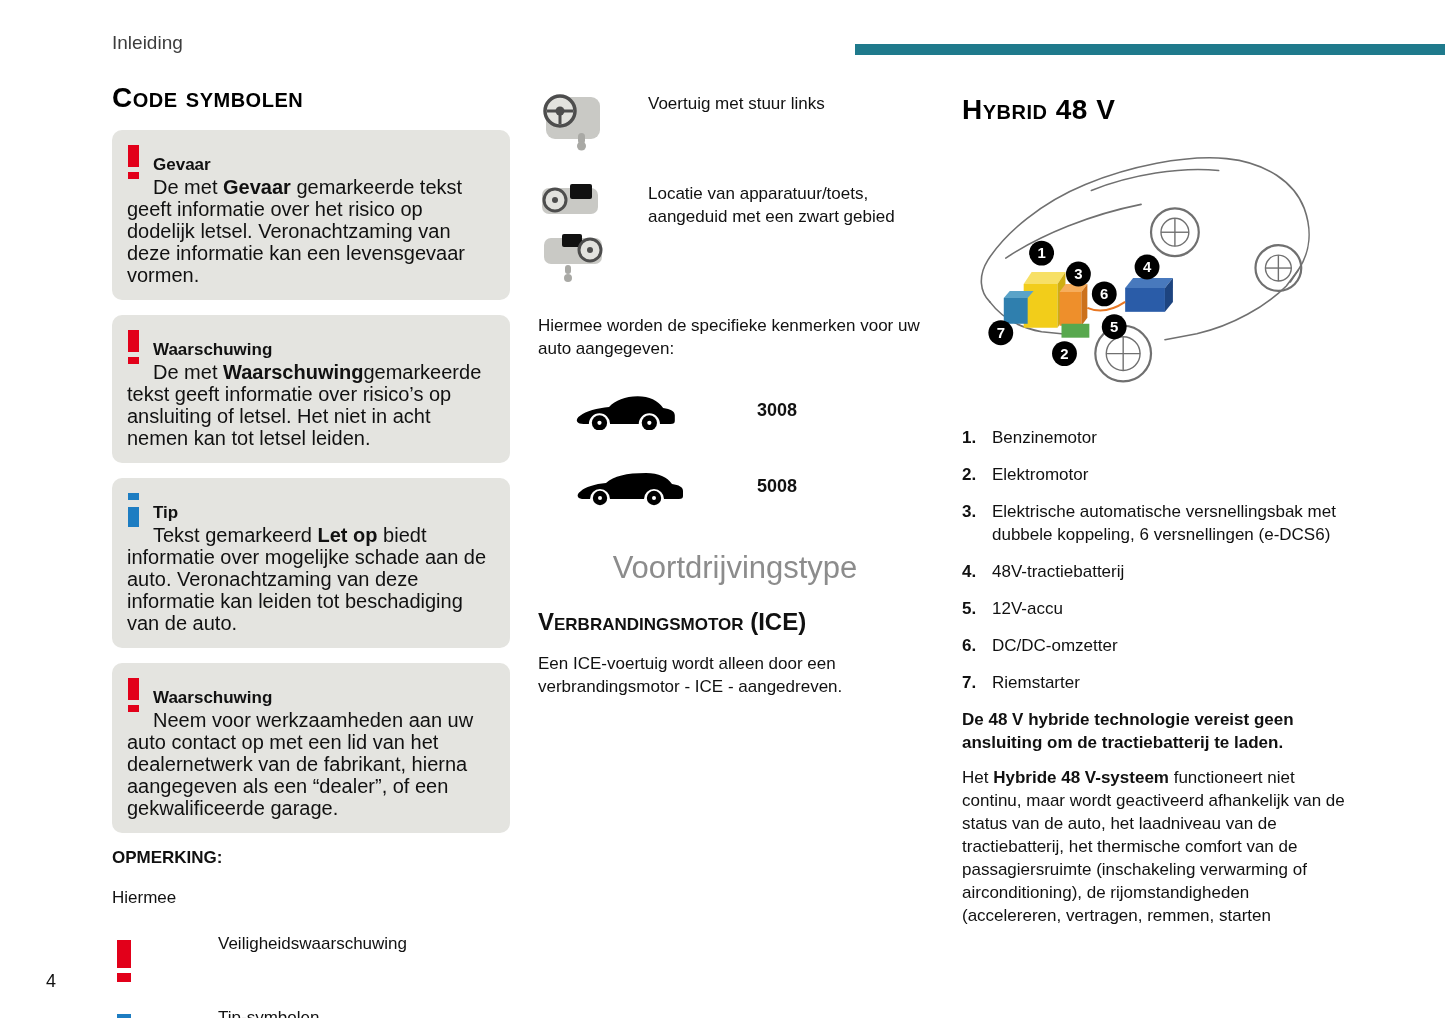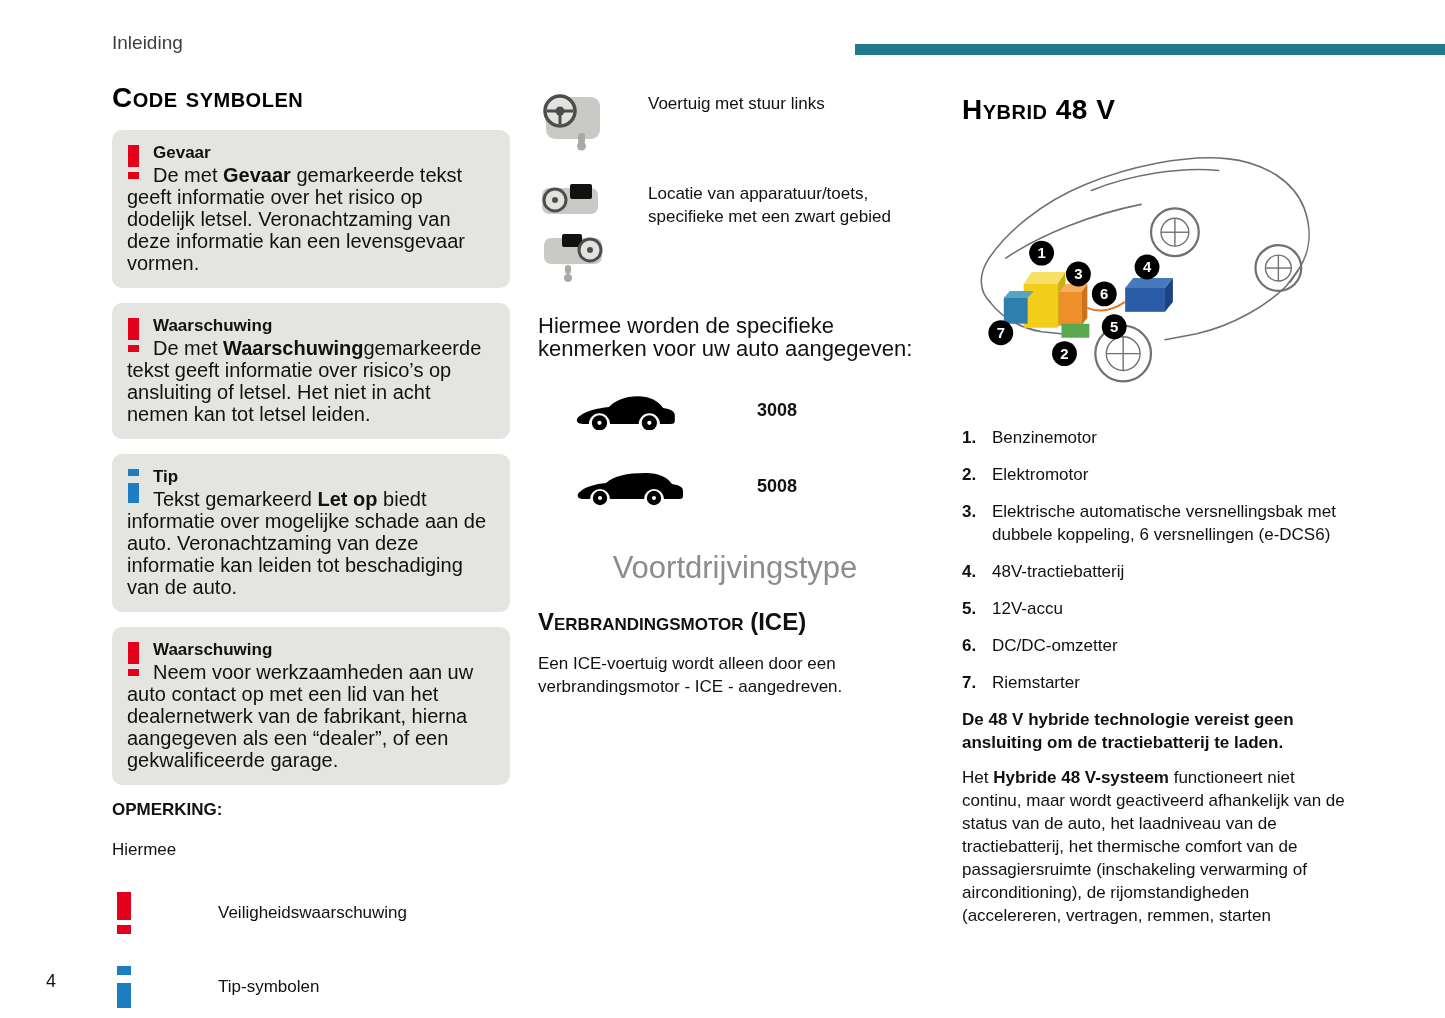--- a/index.html
+++ b/index.html
@@ -7,43 +7,43 @@
   body { font-family: "Liberation Sans", sans-serif; color: #111; }
   .page { position: relative; width: 1445px; height: 1018px; background: #fff; overflow: hidden; }
   .page-header { position: absolute; left: 112px; top: 32px; font-size: 19px; color: #3d3d3d; }
   .accent-bar { position: absolute; left: 855px; top: 44px; width: 590px; height: 11px; background: #1f7a8c; }
   .col { position: absolute; top: 82px; }
   .col-left { left: 112px; width: 398px; }
   .col-mid { left: 538px; width: 394px; padding-top: 10px; }
   .col-right { left: 962px; width: 390px; padding-top: 12px; }
   .sc-title { font-variant: small-caps; font-size: 28px; font-weight: bold; letter-spacing: .5px; margin-bottom: 16px; color: #000; }
   
-  .note-box { position: relative; background: #e4e4e0; border-radius: 10px; padding: 13px 15px 14px; margin-bottom: 15px; }
+  .note-box { position: relative; background: #e4e4e0; border-radius: 10px; padding: 25px 15px 14px; margin-bottom: 15px; }
   .mark { position: relative; display: inline-block; width: 11px; height: 34px; }
   .mark .bar, .mark .dot { position: absolute; left: 0; width: 100%; }
   .mark.excl .bar { top: 0; height: 66%; }
   .mark.excl .dot { bottom: 0; height: 22%; }
   .mark.info .dot { top: 0; height: 22%; }
   .mark.info .bar { bottom: 0; height: 60%; }
   .mark.red .bar, .mark.red .dot { background: #e2001a; }
   .mark.blue .bar, .mark.blue .dot { background: #1d7dc2; }
   .box-mark { position: absolute !important; left: 16px; top: 15px; }
   .box-title { font-weight: bold; font-size: 17px; margin-left: 26px; margin-bottom: 1px; }
   .box-body { font-size: 20px; line-height: 22px; text-indent: 26px; }
   .note-label { font-weight: bold; font-size: 17px; margin: 10px 0 20px; }
   .note-sub { font-size: 17px; margin-bottom: 26px; }
-  .legend-row { display: flex; align-items: center; margin-bottom: 20px; min-height: 54px; }
+  .legend-row { display: flex; margin-bottom: 20px; min-height: 54px; }
   .legend-icon { width: 106px; flex: 0 0 106px; display: flex; align-items: center; padding-left: 5px; }
   .legend-label { font-size: 17px; }
   .mark.lg { width: 14px; height: 42px; }
   
   .mid-row { display: flex; margin-bottom: 30px; }
   .mid-icon { width: 110px; flex: 0 0 110px; display: flex; flex-direction: column; gap: 12px; }
   .mid-label { font-size: 17px; line-height: 23px; }
-  .mid-intro { font-size: 22px; line-height: 23px; margin: 30px 0 26px; }
+  .mid-intro { font-size: 17px; line-height: 23px; margin: 30px 0 26px; }
   .model-row { display: flex; align-items: center; margin-bottom: 28px; gap: 11px; }
   .model-icon { margin-left: 36px; width: 132px; flex: 0 0 132px; }
   .model-label { font-size: 18px; font-weight: bold; margin-left: 40px; }
   .gray-title { font-size: 31px; color: #8c8c8c; font-weight: normal; margin: 40px 0 22px; text-align: center; }
   .sc-sub { font-variant: small-caps; font-size: 24px; font-weight: bold; margin-bottom: 16px; }
   .body-text { font-size: 17px; line-height: 23px; }
   
   .hybrid-diagram { display: block; margin: 8px 0 12px; }
   .hlist { list-style: none; margin-top: 10px; }
   .hlist li { display: flex; font-size: 17px; line-height: 23px; margin-bottom: 14px; }
@@ -169,21 +169,21 @@
           <rect x="6" y="6" width="58" height="26" rx="7" fill="#c9c9c5"></rect>
           <rect x="24" y="2" width="20" height="13" rx="2" fill="#111"></rect>
           <circle cx="52" cy="18" r="11" fill="#e2e2de" stroke="#4d4d4d" stroke-width="3"></circle>
           <circle cx="52" cy="18" r="3" fill="#4d4d4d"></circle>
           <g fill="#a9a9a5">
             <rect x="27" y="33" width="6" height="9" rx="3"></rect>
             <circle cx="30" cy="46" r="4"></circle>
           </g>
         </svg>
       </span>
-      <span class="mid-label">Locatie van apparatuur/toets, specifieke met een zwart gebied</span>
+      <span class="mid-label">Locatie van apparatuur/toets, aangeduid met een zwart gebied</span>
     </div>
 
     <p class="mid-intro">Hiermee worden de specifieke kenmerken voor uw auto aangegeven:</p>
 
     <div class="model-row">
       <span class="model-icon">
         <svg width="104" height="44" viewBox="0 0 98 40">
           <path fill="#000" d="M95 32 L95 27 C95 23 91 21 84 20 C79 13 71 9 60 9 C48 9 39 13 33 19 C22 20 11 23 6 27 C3 29 2 31 3 33 C4 34.5 6 35 9 35 L14 35 A10 10 0 0 1 34 35 L61 35 A10 10 0 0 1 81 35 L91 35 C94 35 95 34 95 32 Z"></path>
           <circle cx="24" cy="34" r="7.2" fill="#000"></circle>
           <circle cx="24" cy="34" r="2" fill="#fff"></circle>

